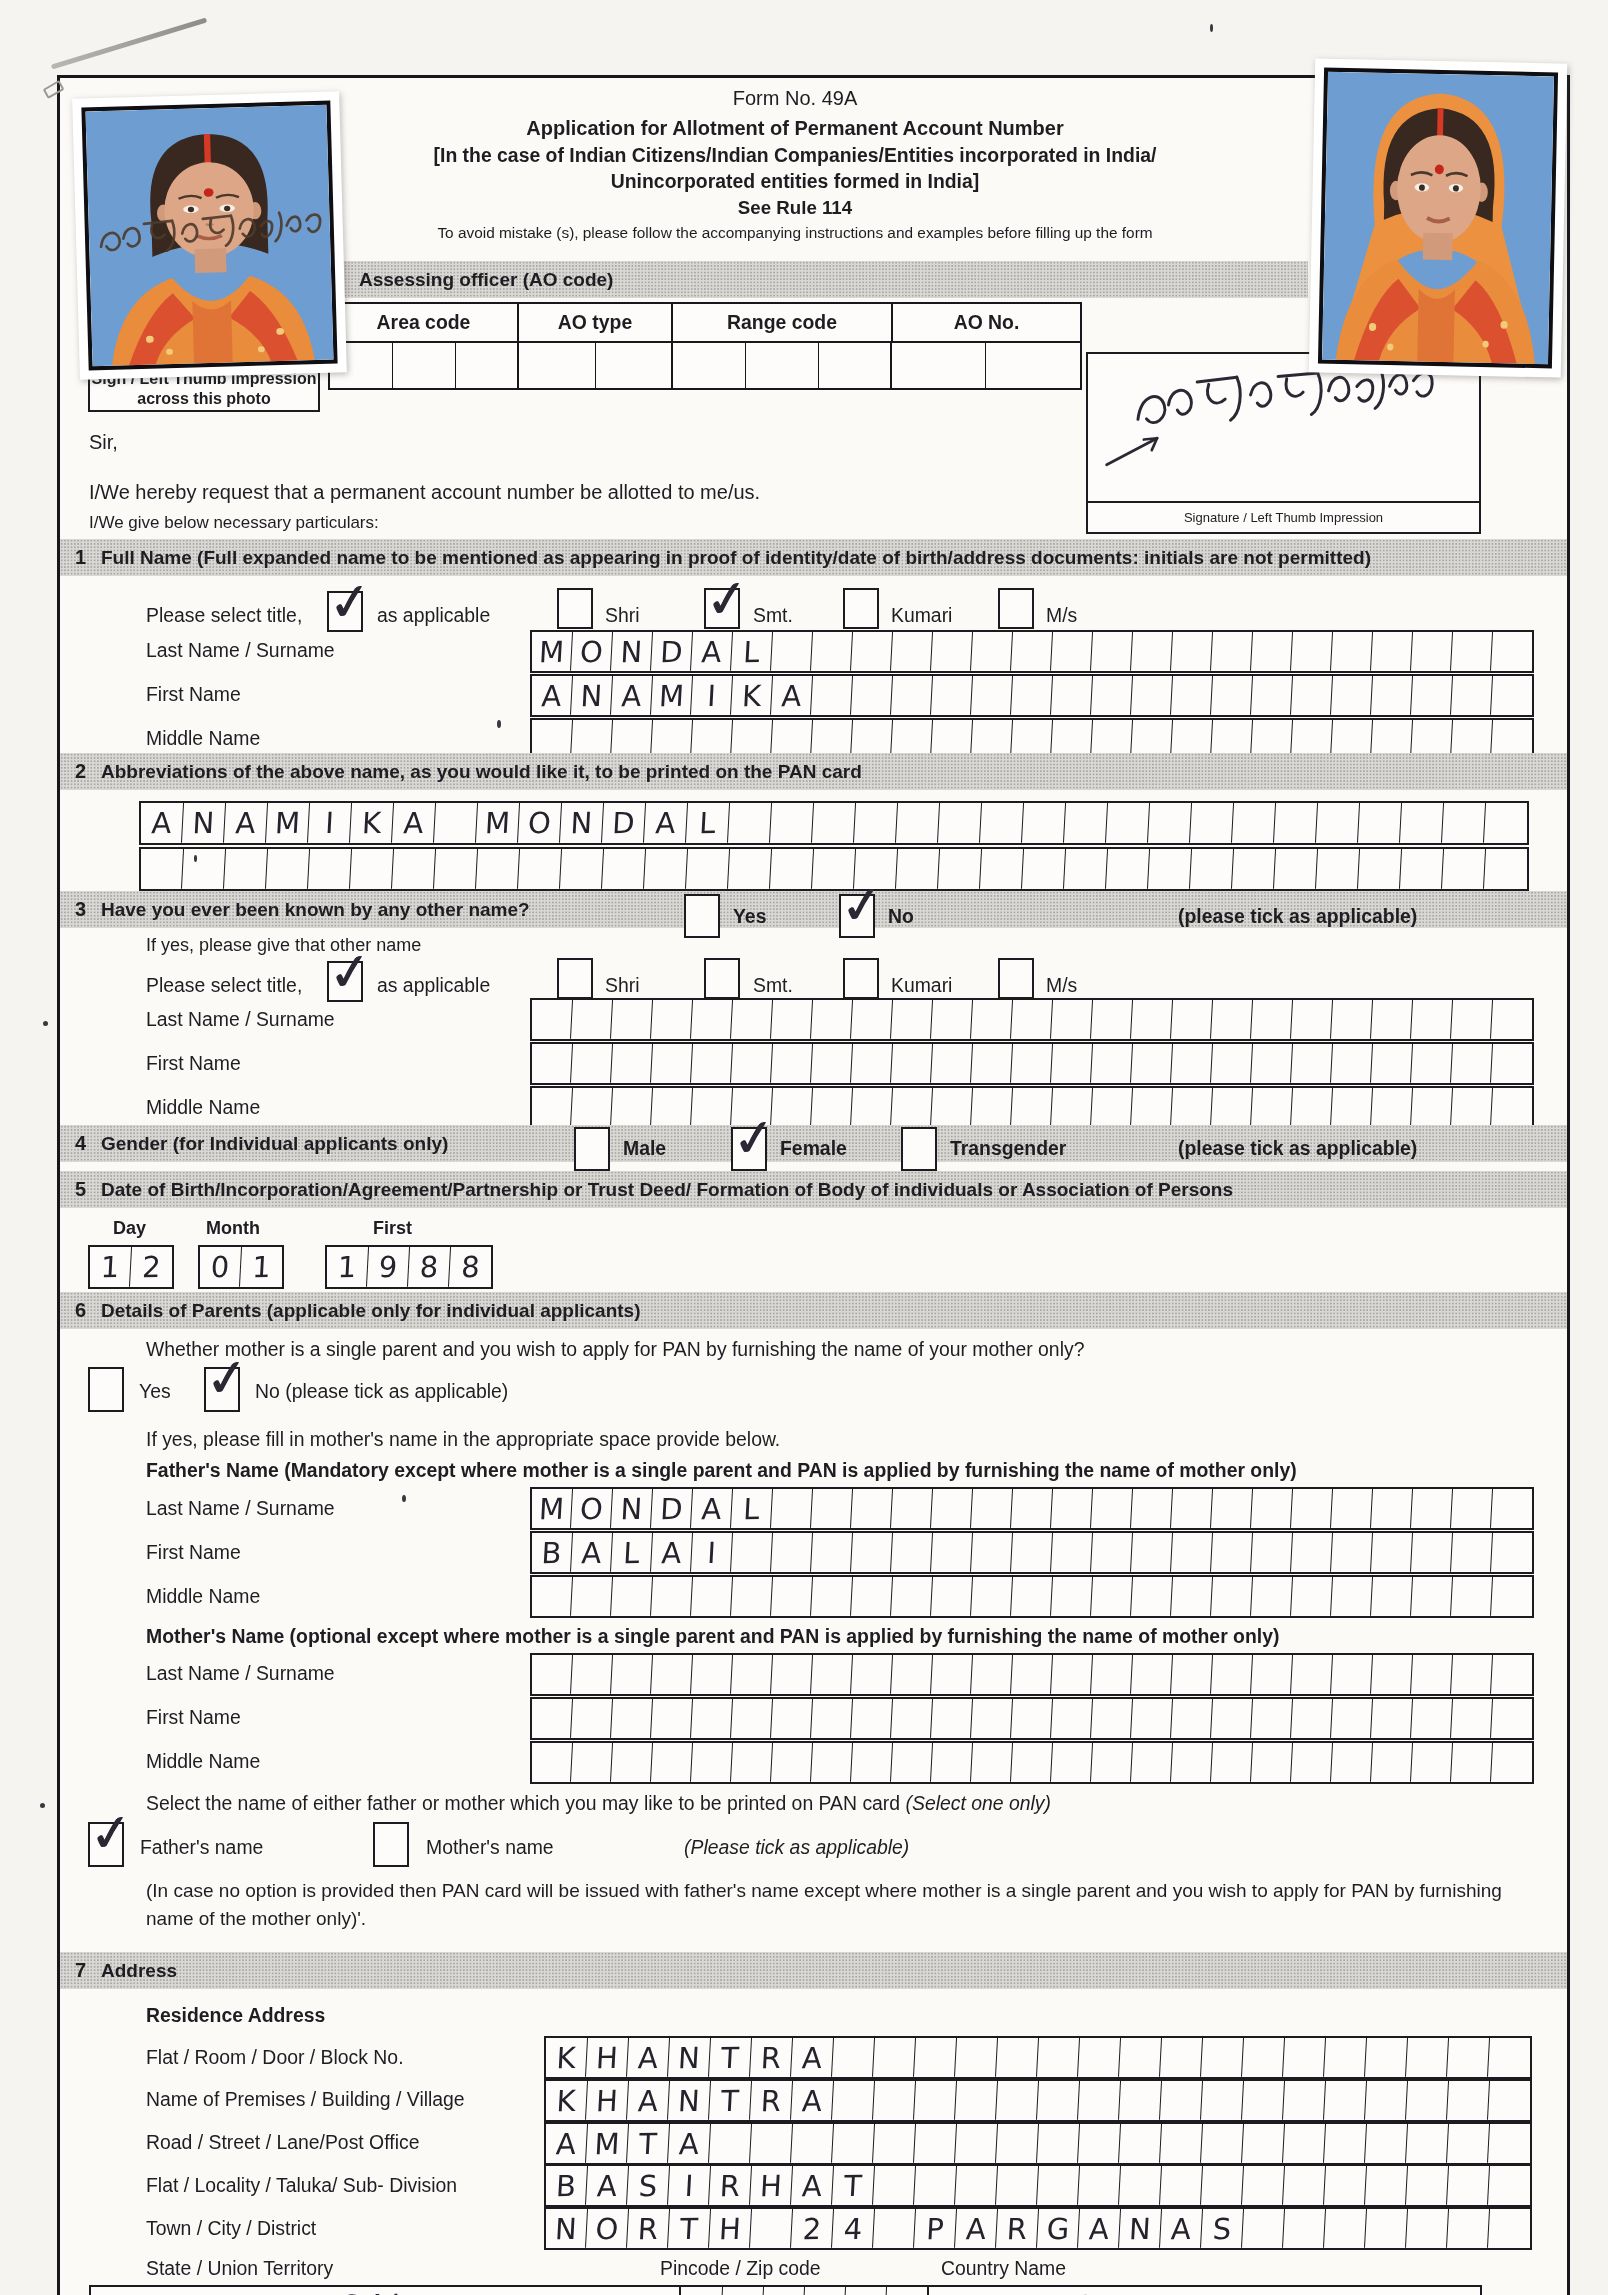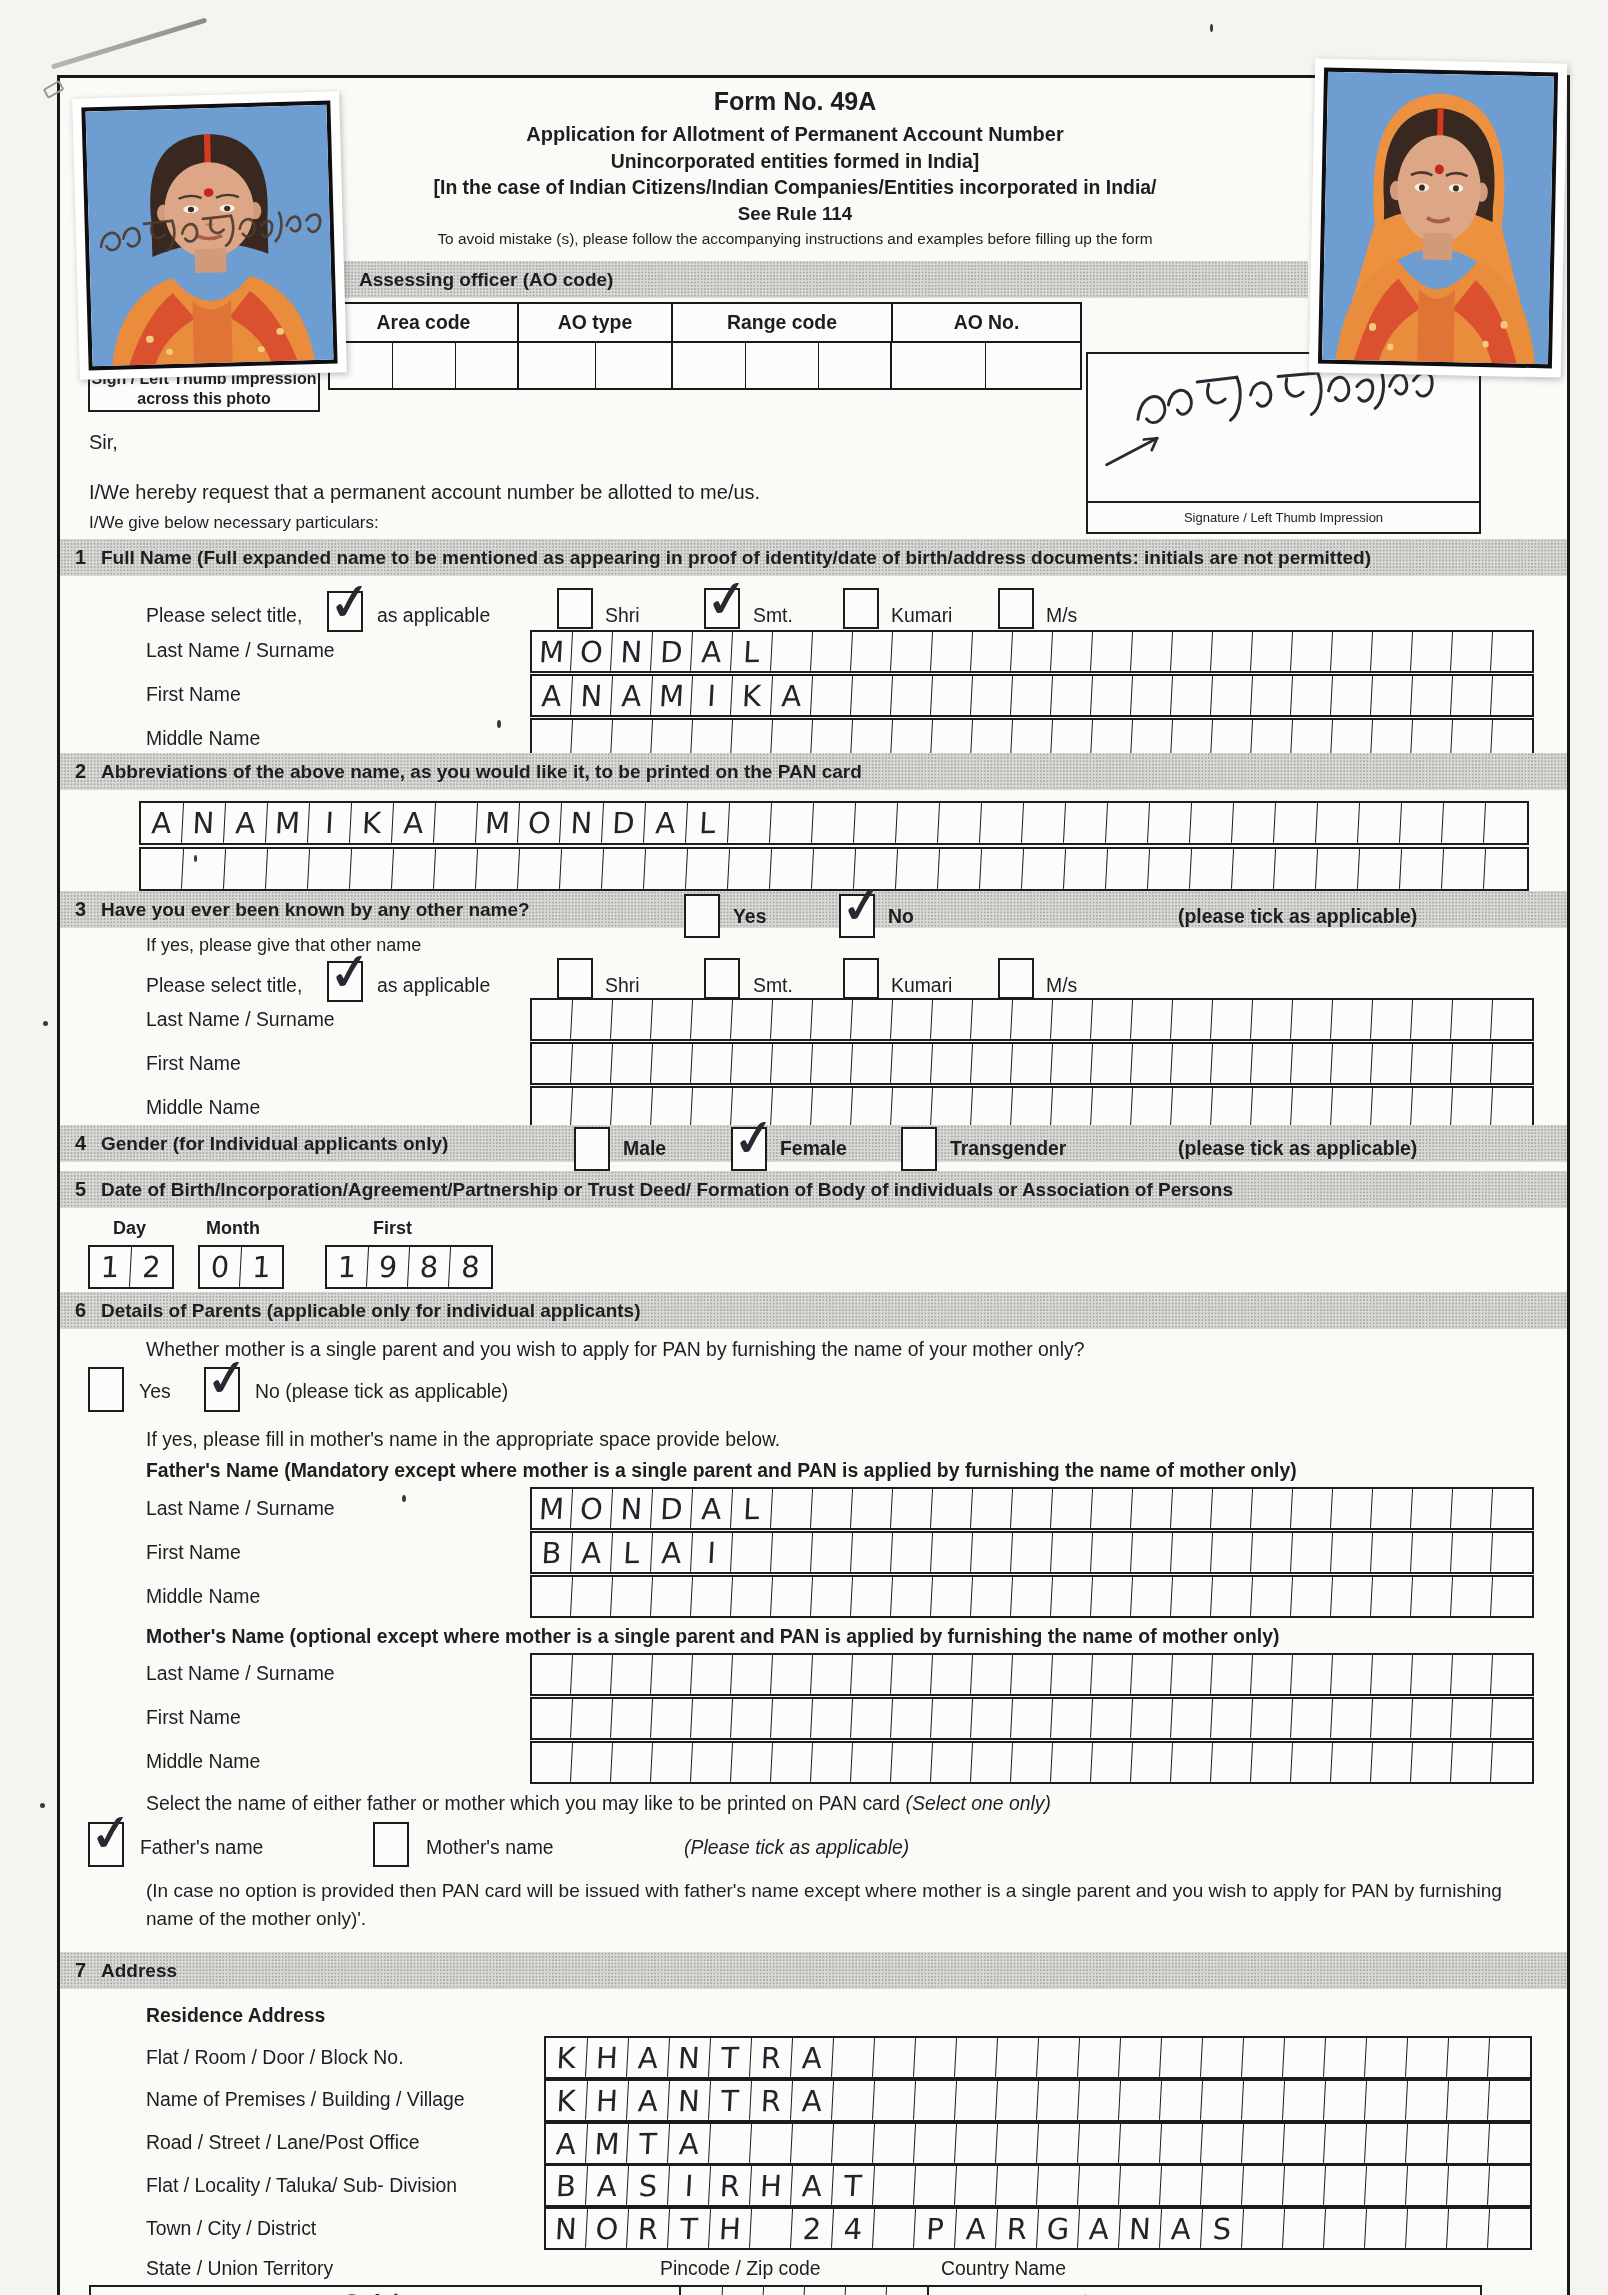--- a/index.html
+++ b/index.html
@@ -2,21 +2,21 @@
 <html style="font-size:10.7px"><head>
 <meta charset="utf-8">
 <style>
   html,body{margin:0;padding:0}
   body{width:1609px;height:2295px;position:relative;background:#efede9;overflow:hidden;
        font-family:"Liberation Sans",sans-serif;color:#1d1d22}
   .paper{position:absolute;inset:0;background:#f6f4f0}
   .frame{position:absolute;left:57px;top:75px;width:1513px;height:2221px;box-sizing:border-box;
          border:3.3px solid #17171c;border-bottom:none;background:#fbfaf7}
   .hdr{position:absolute;left:281px;top:6.7px;width:908px;text-align:center}
-  .hdr .h1{font-size:25px;font-weight:bold;margin:2.7px 0 6.7px}
+  .hdr .h1{font-size:20px;font-weight:normal;margin:2.7px 0 6.7px}
   .hdr .h2{font-size:20px;font-weight:bold;margin:4px 0}
   .hdr .h3{font-size:19.4px;font-weight:bold;margin:2.7px 0}
   .hdr .h4{font-size:18.7px;font-weight:bold;margin:4px 0}
   .hdr .h5{font-size:15.4px;margin:5.3px 0}
   .band{position:absolute;left:0;width:100%;height:37px;box-sizing:border-box;
         background-color:#dad8d4;background-image:radial-gradient(#a9a7a3 0.7px,rgba(0,0,0,0) 0.9px);
         background-size:3.3px 3.3px;display:flex;align-items:center;overflow:hidden;white-space:nowrap}
   .band .num{width:41px;text-align:center;font-weight:bold;font-size:20px;flex:none}
   .band .btitle{font-weight:bold;font-size:19px}
   .lbl{position:absolute;font-size:19.4px;line-height:23px;white-space:nowrap}
@@ -65,22 +65,22 @@
 
 <div class="paper">
   <div class="staple"></div>
   <div class="staple2"></div>
 
   <div class="frame">
 
     <div class="hdr">
       <div class="h1">Form No. 49A</div>
       <div class="h2">Application for Allotment of Permanent Account Number</div>
+      <div class="h3">[In the case of Indian Citizens/Indian Companies/Entities incorporated in India/</div>
       <div class="h3">Unincorporated entities formed in India]</div>
-      <div class="h3">[In the case of Indian Citizens/Indian Companies/Entities incorporated in India/</div>
       <div class="h4">See Rule 114</div>
       <div class="h5">To avoid mistake (s), please follow the accompanying instructions and examples before filling up the form</div>
     </div>
 
     <div class="band" style="left:274px;top:183px;width:974px">
       <span class="btitle" style="padding-left:25px">Assessing officer (AO code)</span>
     </div>
     <div class="aotable">
       <div class="aorow">
         <div class="aoh" style="width:189px">Area code</div>

